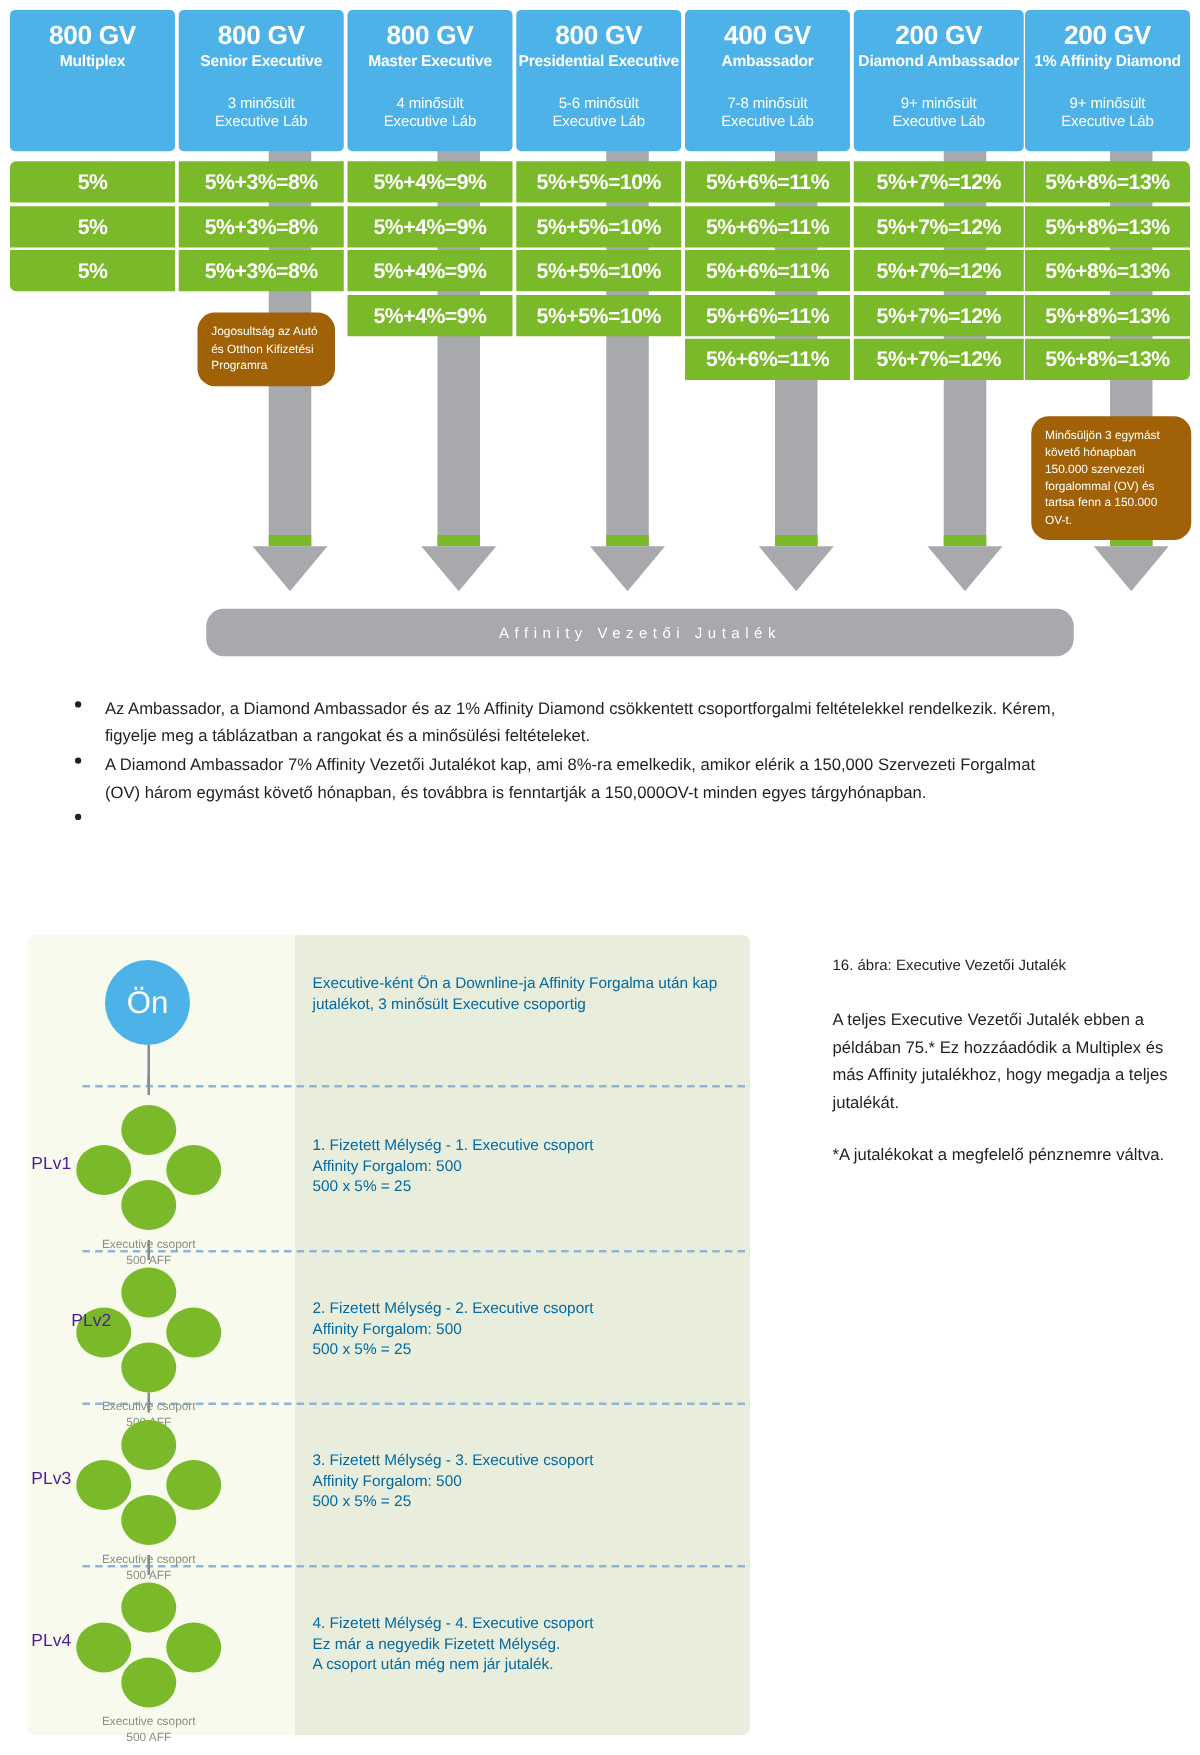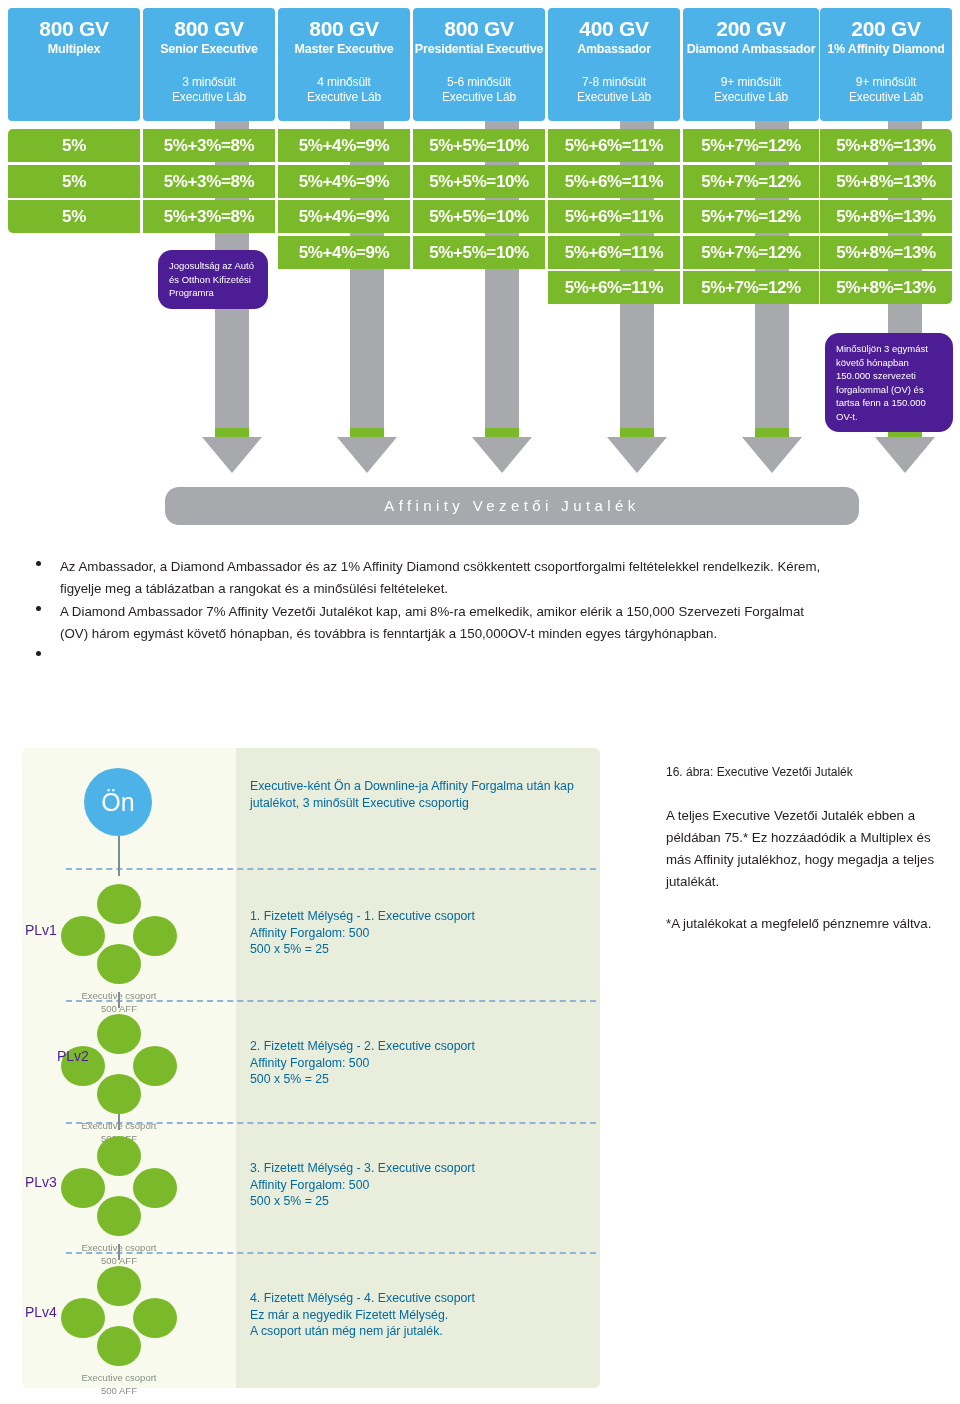--- a/index.html
+++ b/index.html
@@ -13,26 +13,26 @@
   .arrow .tip{position:absolute;left:-13px;width:0;height:0;border-left:30px solid transparent;border-right:30px solid transparent;border-top:36px solid #a7a9ac;}
   .arrow .greencap{position:absolute;left:0;width:34px;height:9px;background:#7ab929;}
 
   .hdr{position:absolute;top:8px;height:113px;background:#4db2e8;border-radius:4px;color:#ffffff;text-align:center;z-index:3;box-sizing:border-box;padding-top:9px;}
   .hdr .gv{font-size:21px;font-weight:bold;line-height:24px;letter-spacing:-.3px;}
   .hdr .rank{font-size:12.5px;line-height:16px;font-weight:bold;letter-spacing:-.2px;}
   .hdr .legs{font-size:12px;line-height:15px;margin-top:18px;letter-spacing:-.1px;}
 
   .cell{position:absolute;background:#7ab929;color:#ffffff;height:33px;line-height:33px;text-align:center;font-size:17px;font-weight:bold;letter-spacing:-.4px;z-index:2;box-sizing:border-box;}
 
-  .callout{position:absolute;background:#4c1d95;color:#ffffff;border-radius:14px;font-size:9.5px;line-height:13.5px;padding:9px 11px;box-sizing:border-box;z-index:4;}
-
-  .banner{position:absolute;left:165px;top:487px;width:694px;height:38px;background:#a7a9ac;border-radius:14px;color:#ffffff;font-size:15px;letter-spacing:4.4px;text-align:center;line-height:38px;z-index:5;}
-
-  
-  #notes{position:absolute;left:0;top:556px;width:840px;}
+  .callout{position:absolute;background:#a16207;color:#ffffff;border-radius:14px;font-size:9.5px;line-height:13.5px;padding:9px 11px;box-sizing:border-box;z-index:4;}
+
+  .banner{position:absolute;left:165px;top:487px;width:694px;height:38px;background:#a7a9ac;border-radius:14px;color:#ffffff;font-size:12px;letter-spacing:4.4px;text-align:center;line-height:38px;z-index:5;}
+
+  
+  #notes{position:absolute;left:0;top:556px;width:840px;padding-left:24px;}
   .bullet{position:relative;padding-left:60px;padding-right:18px;margin-bottom:2px;font-size:13.3px;line-height:21.5px;}
   .bullet .dot{position:absolute;left:36px;top:5px;width:5px;height:5px;border-radius:50%;background:#231f20;}
 
   
   #diagram{position:absolute;left:22px;top:748px;width:578px;height:640px;background:#f7faec;border-radius:6px;overflow:hidden;}
   #diagram .rightpane{position:absolute;left:214px;top:0;width:364px;height:640px;background:#e8eedb;}
   .dashrow{position:absolute;left:44px;width:530px;height:0;border-top:2px dashed #8fb3d9;}
   .connector{position:absolute;width:2px;background:#7f8c94;}
 
   .oncircle{position:absolute;left:84px;top:768px;width:68px;height:68px;border-radius:50%;background:#4db2e8;color:#ffffff;font-size:25px;text-align:center;line-height:68px;z-index:4;}

